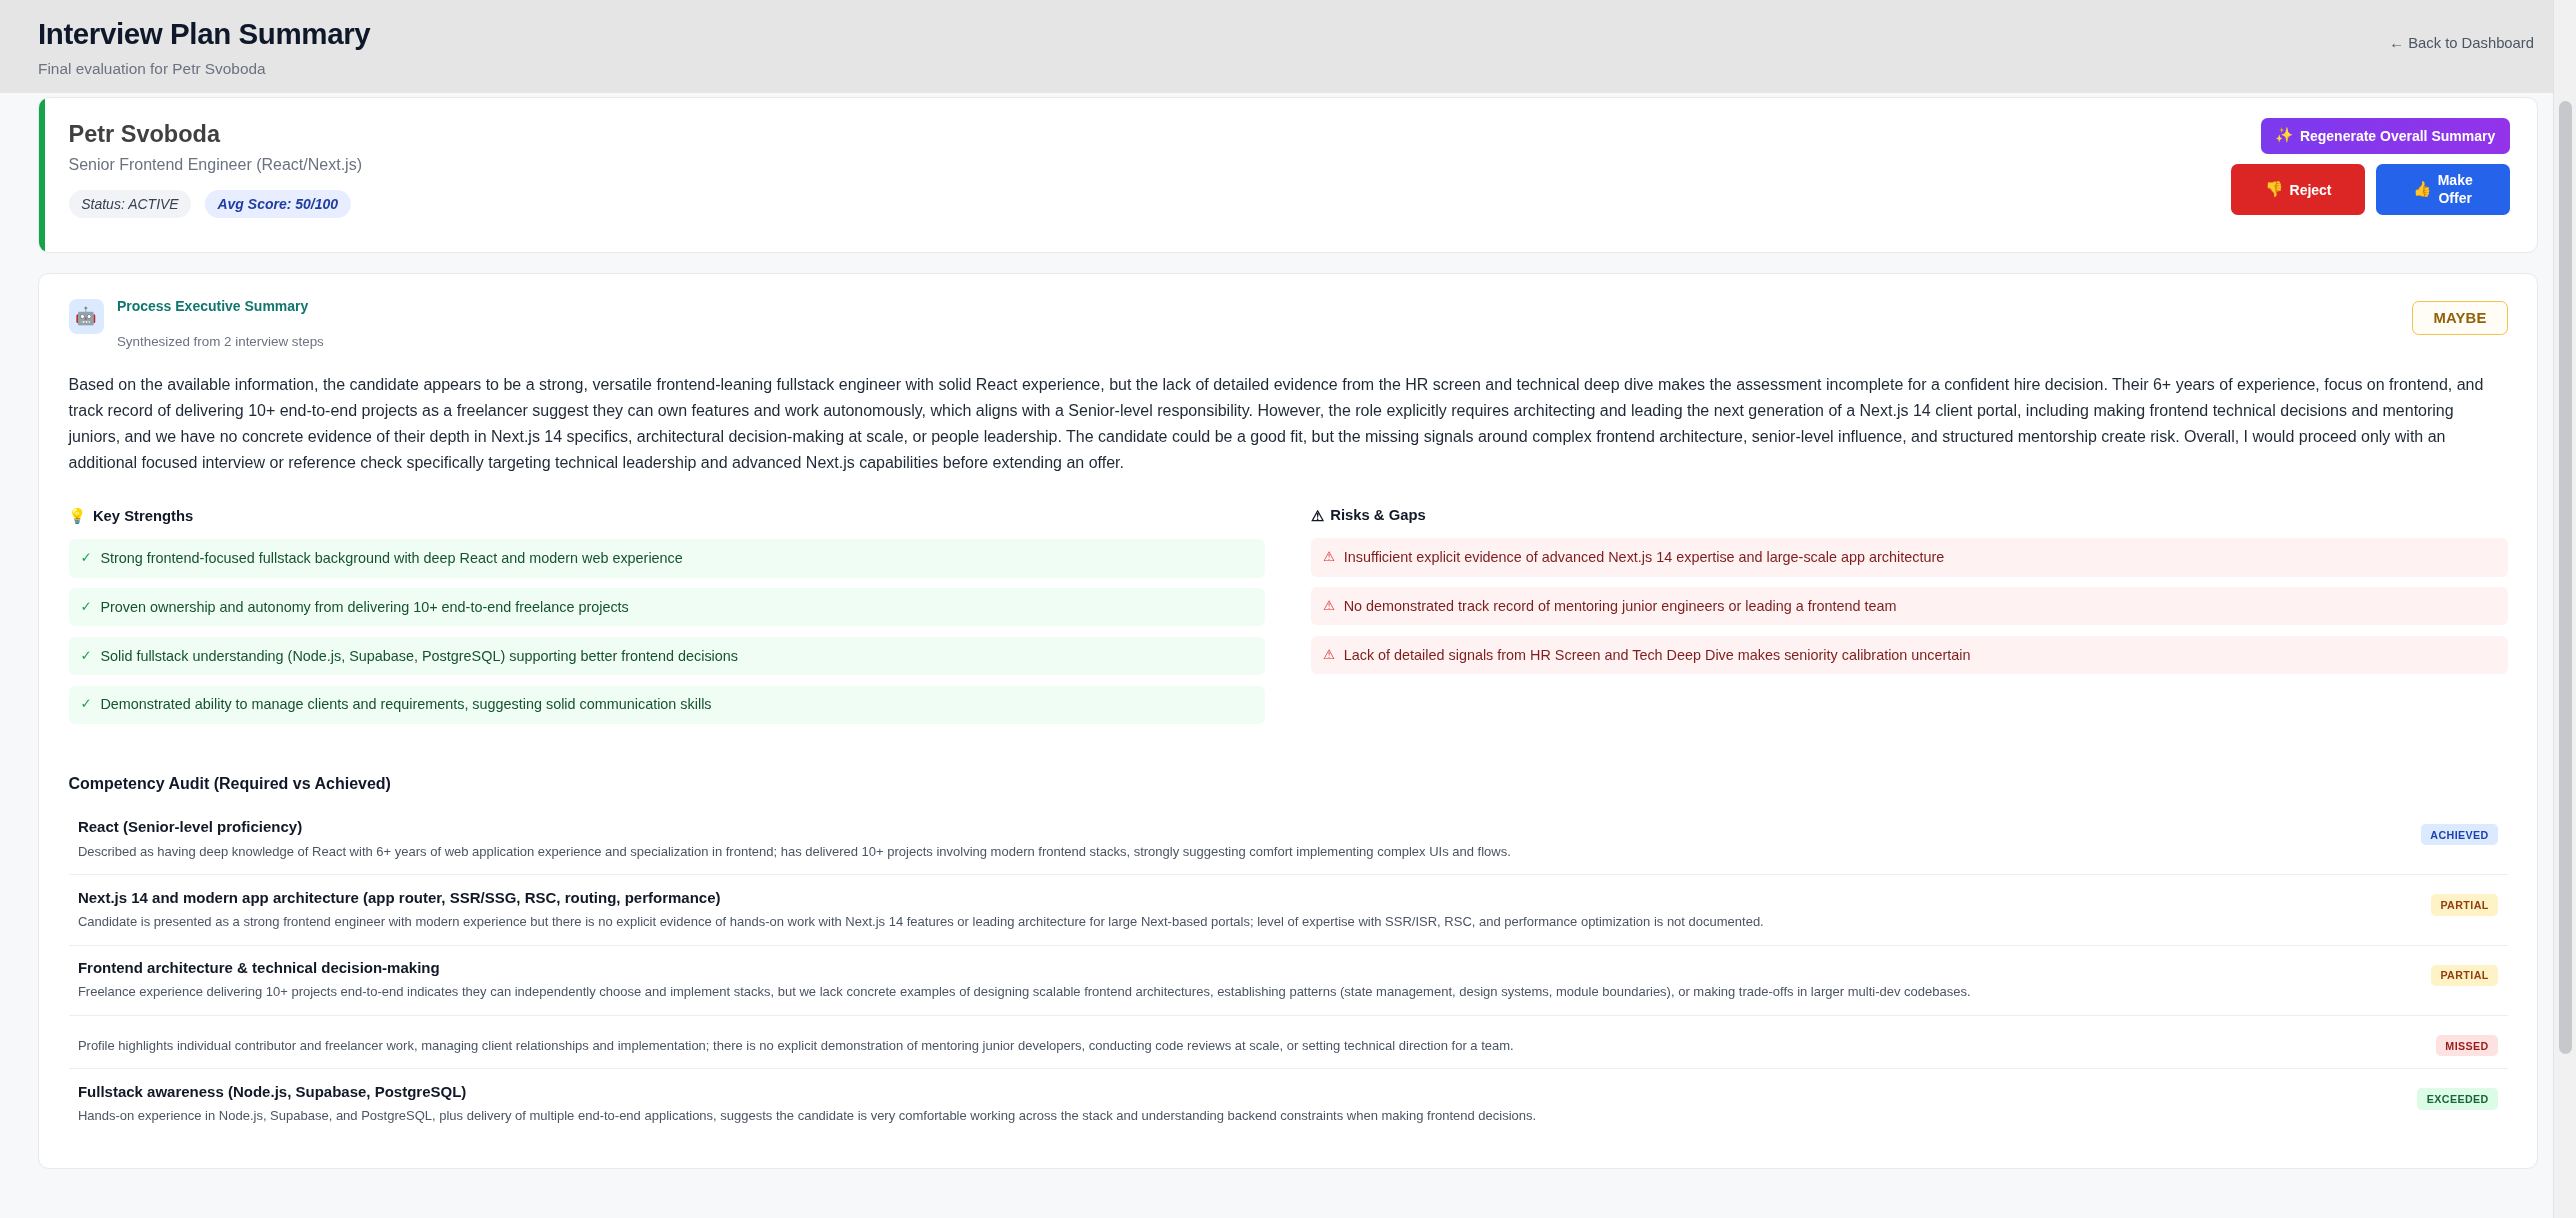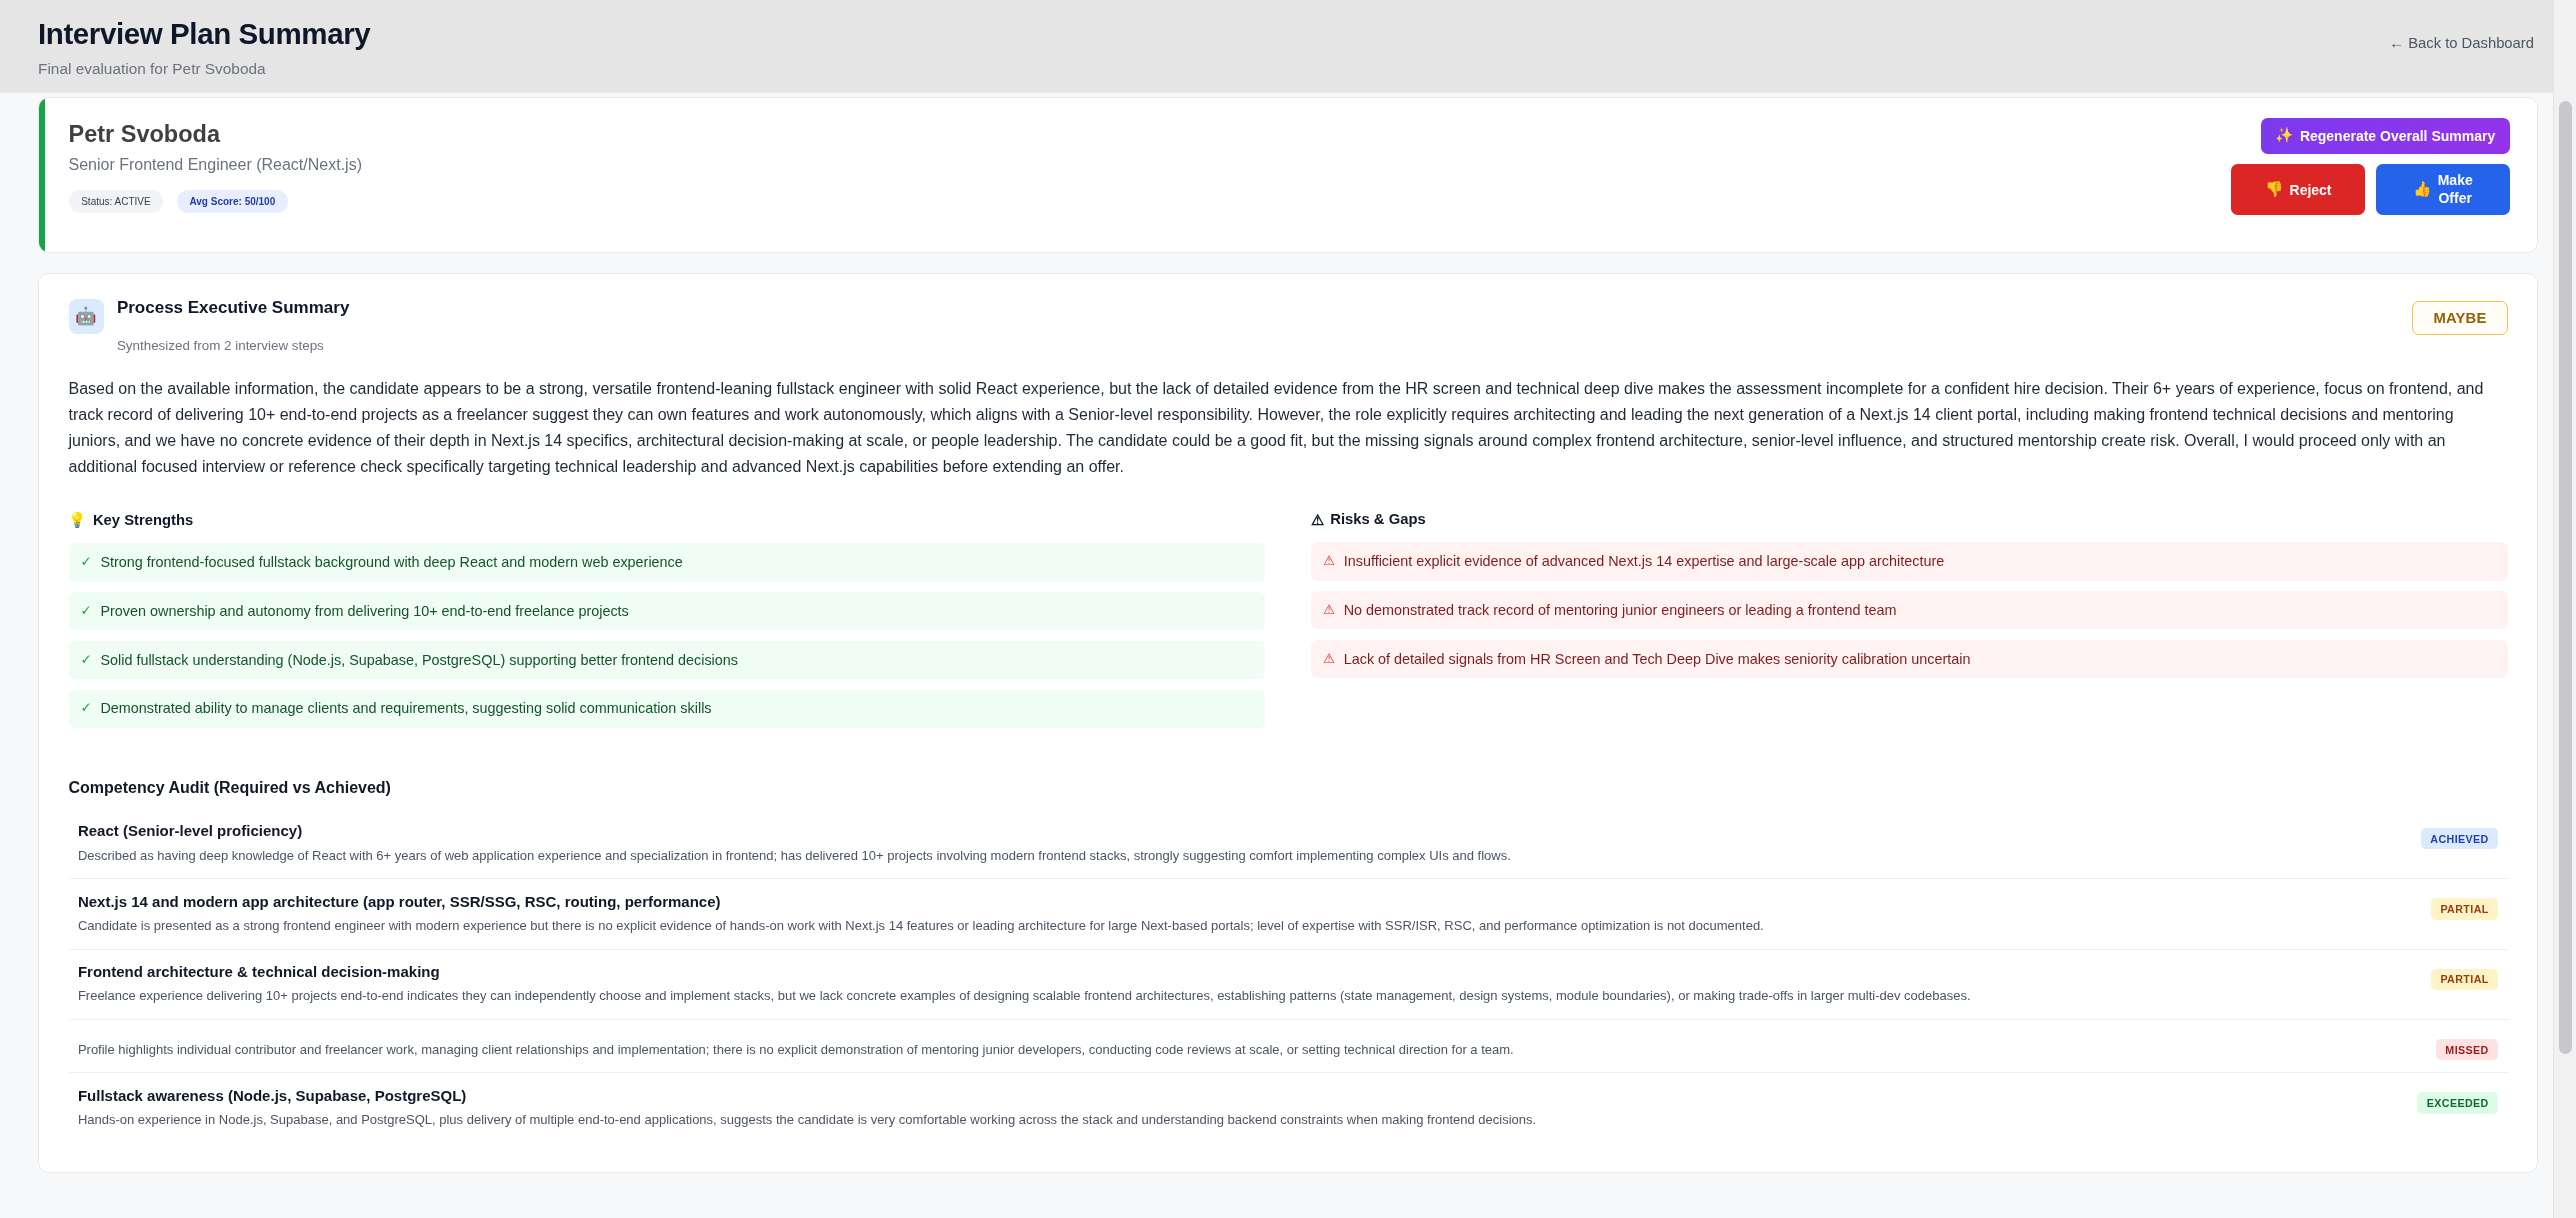--- a/index.html
+++ b/index.html
@@ -78,24 +78,25 @@
     margin-top: 8px;
   }
   .badge-row {
     margin-top: 16px;
     display: flex;
     align-items: center;
     gap: 13.4px;
   }
   .pill {
     display: inline-block;
-    font-size: 10px;
+    font-size: 14px;
     padding: 6px 12.7px;
     border-radius: 670px;
     font-weight: normal;
+    font-style: italic;
   }
   .pill-status {
     background: #f1f3f6;
     color: #374151;
   }
   .pill-score {
     background: #e8eeff;
     color: #1f3fa0;
     font-weight: bold;
   }
@@ -169,23 +170,23 @@
     border-radius: 8px;
     background: #dbeafe;
     display: flex;
     align-items: center;
     justify-content: center;
     font-size: 17.4px;
     flex: none;
     margin-top: 1.3px;
   }
   .sum-title {
-    font-size: 17px;
-    font-weight: bold;
-    color: #0f172a;
+    font-size: 14px;
+    font-weight: bold;
+    color: #0f766e;
   }
   .sum-sub {
     font-size: 13.4px;
     color: #6b7280;
     margin-top: 20px;
   }
   .verdict {
     position: absolute;
     right: 0;
     top: 2.7px;

